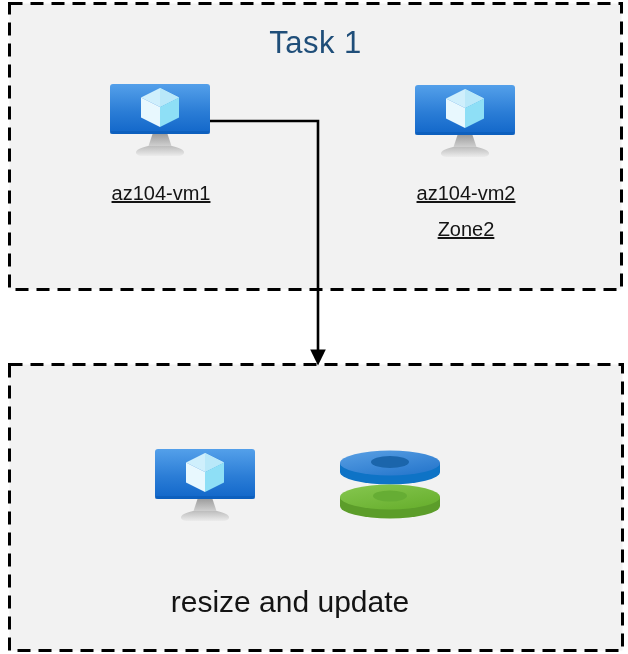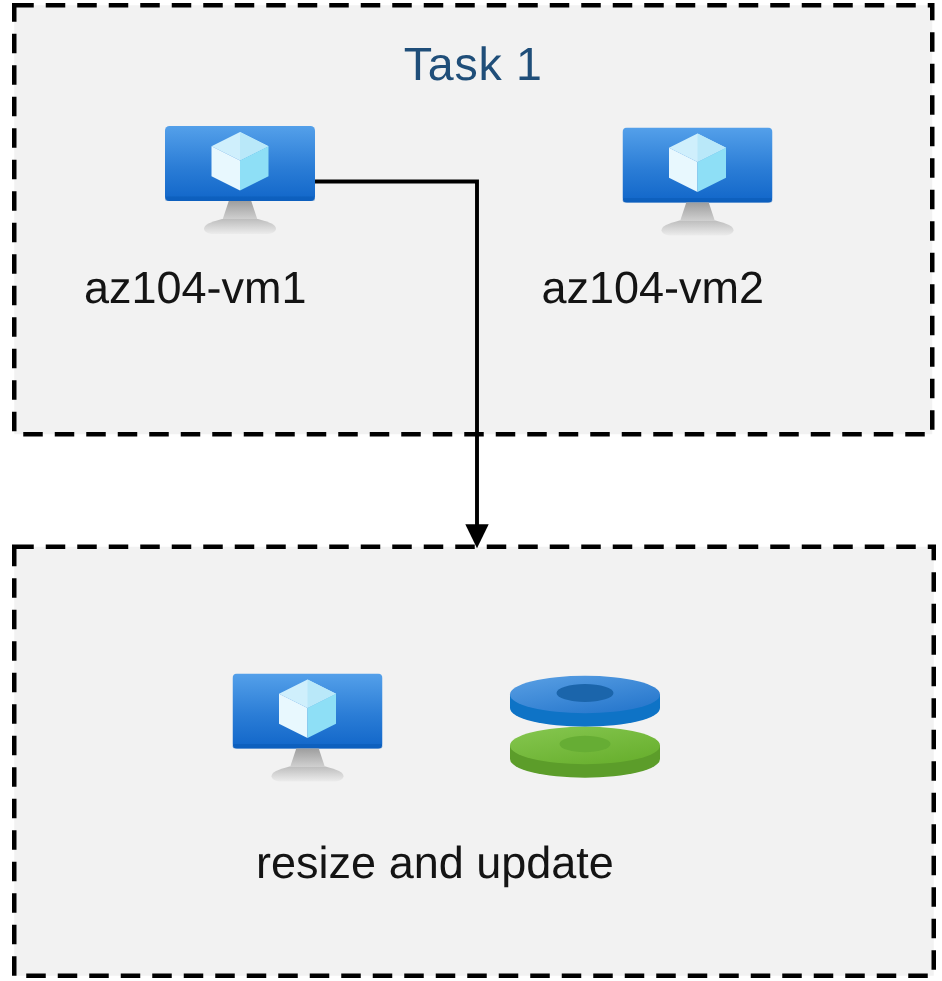--- a/index.html
+++ b/index.html
@@ -16,23 +16,24 @@
   }
   .overlay{position:absolute;left:0;top:0;width:628px;height:654px;}
   .abs{position:absolute;}
   .box-title{
     width:613px;text-align:center;
     font-size:31px;line-height:36px;font-weight:400;
     color:var(--title-color);
     letter-spacing:0.5px;
   }
   .vm-label{
-    width:210px;
-    font-size:30px;line-height:36px;
+    width:210px;text-align:center;
+    font-size:20px;line-height:36px;
     color:var(--label-color);
+    text-decoration:underline;
   }
   .caption{
     width:350px;text-align:center;
     font-size:30px;line-height:36px;
     color:var(--label-color);
   }
   svg{display:block;}
 </style>
 </head>
 <body>
@@ -103,26 +104,27 @@
   </svg>
   <div class="abs vm-label" style="left:56px;top:175px">
     <div>az104-vm1</div>
   </div>
 
   <svg class="abs" style="left:415px;top:85px" width="100" height="74" viewBox="0 0 100 74">
     <use href="#vm-icon"></use>
   </svg>
   <div class="abs vm-label" style="left:361px;top:175px">
     <div>az104-vm2</div>
+    <div>Zone2</div>
   </div>
 
 
   <svg class="abs" style="left:155px;top:449px" width="100" height="74" viewBox="0 0 100 74">
     <use href="#vm-icon"></use>
   </svg>
 
   <svg class="abs" style="left:338px;top:446px" width="104" height="74" viewBox="0 0 104 74">
     <use href="#disks-icon"></use>
   </svg>
 
-  <div class="abs caption" style="left:115px;top:558px">resize and update</div>
+  <div class="abs caption" style="left:115px;top:584px">resize and update</div>
 
 </div>
 
 </body></html>

